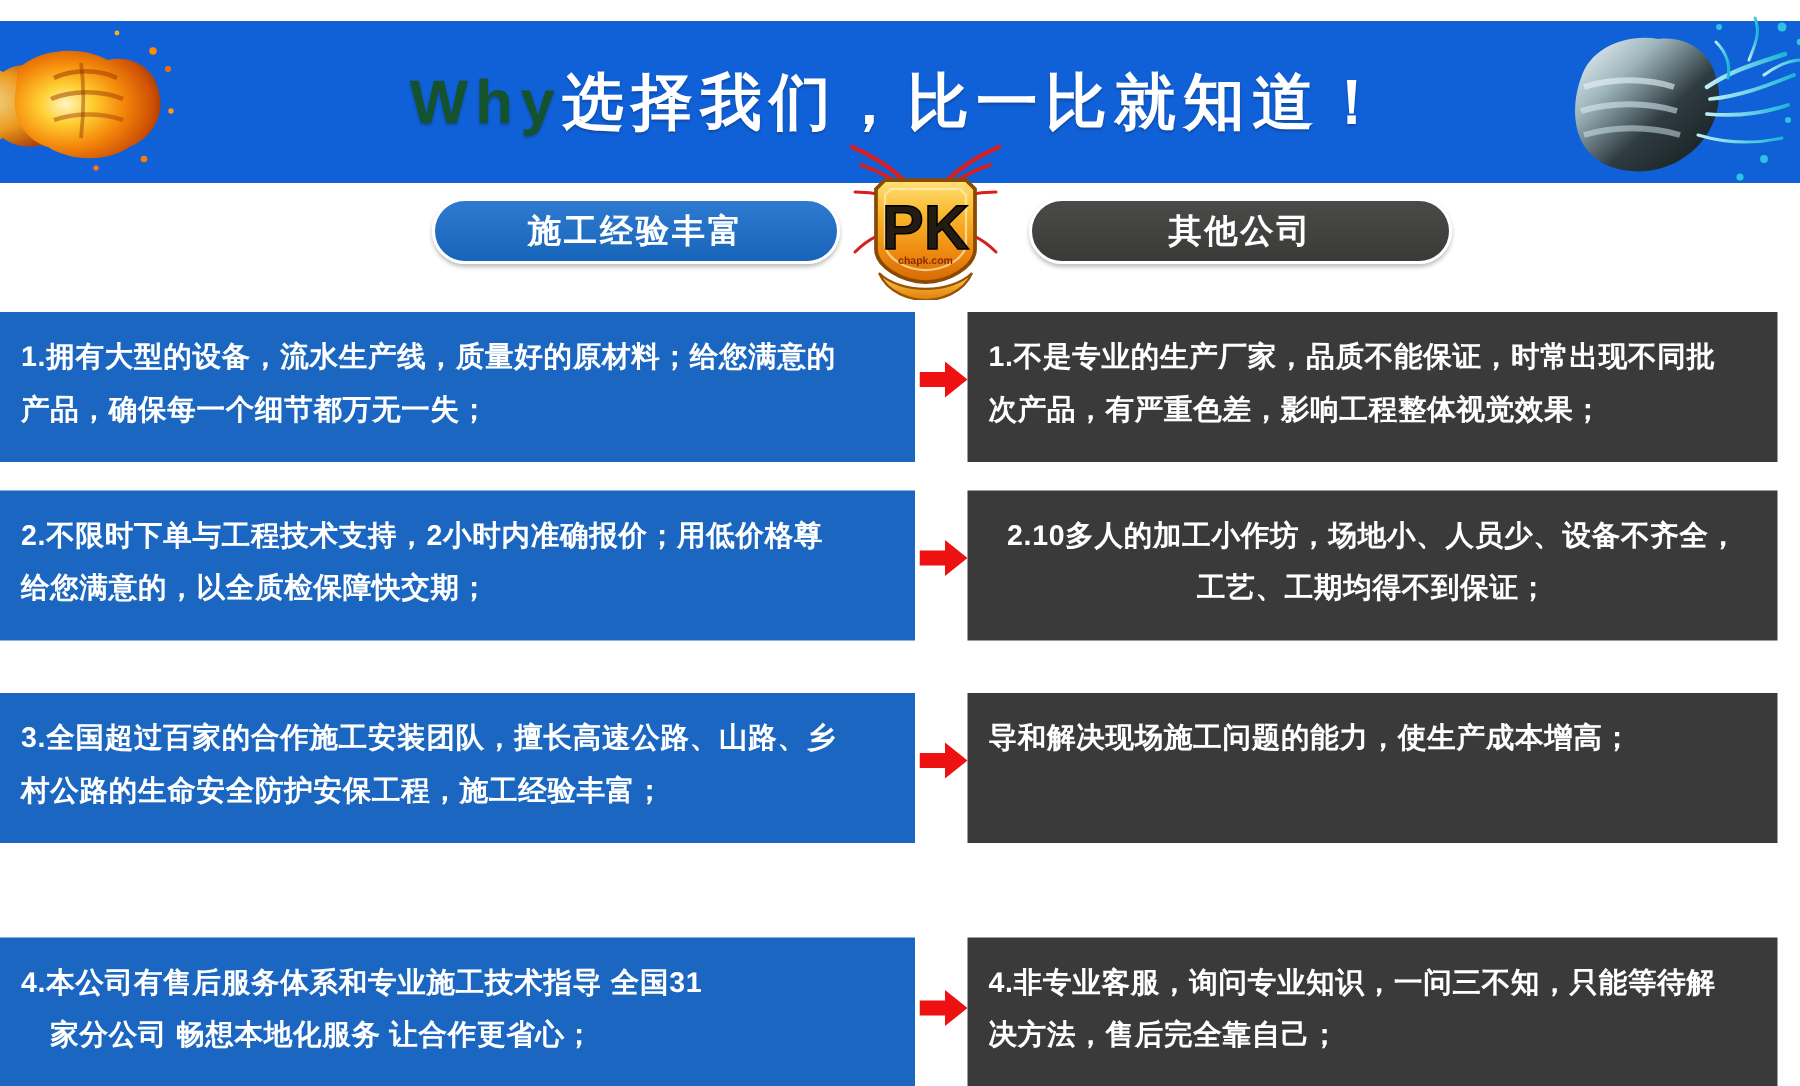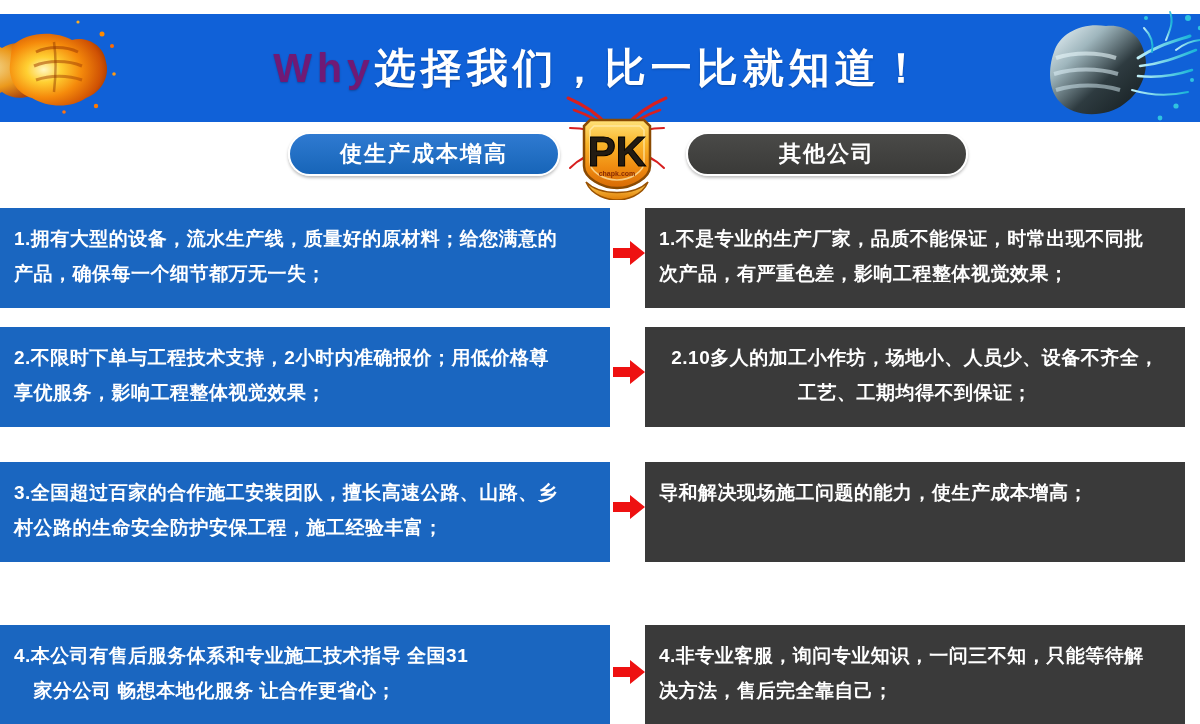--- a/index.html
+++ b/index.html
@@ -20,21 +20,21 @@
   }
   .header-title{
     position:absolute;left:0;top:14px;width:1200px;height:108px;
     display:flex;align-items:center;justify-content:center;
     font-size:41px;font-weight:bold;letter-spacing:5px;
     color:#ffffff;
     text-shadow:0 1px 2px rgba(0,0,0,.25);
     white-space:nowrap;
     z-index:4;
   }
-  .header-title .hl{color:#701a75;}
+  .header-title .hl{color:#14532d;}
 
   
   .fire-fist{
     position:absolute;left:-46px;top:12px;width:200px;height:112px;z-index:3;
     pointer-events:none;
   }
   
   .water-fist{
     position:absolute;right:-10px;top:6px;width:190px;height:124px;z-index:3;
     pointer-events:none;
@@ -172,21 +172,21 @@
     </g>
   </svg>
 
   <div class="header-title">
     <span class="hl">Why</span>
       <span>选择我们，比一比就知道！</span>
   </div>
 
   <div class="pill-row">
     <div class="pill pill-left">
-      <span>使生产成本增高</span>
+      <span>施工经验丰富</span>
     </div>
     <div class="pill pill-right">
       <span>其他公司</span>
     </div>
   </div>
 
   <svg class="pk-logo" viewBox="0 0 122 104">
     <defs>
       <linearGradient id="pkg" x1="0%" y1="0%" x2="0%" y2="100%">
         <stop offset="0%" stop-color="#ffe27a"></stop>
@@ -236,21 +236,21 @@
       </div>
       <div class="cell cell-right" style="height:100px;">
         <span class="ln">1.不是专业的生产厂家，品质不能保证，时常出现不同批</span>
         <span class="ln">次产品，有严重色差，影响工程整体视觉效果；</span>
       </div>
     </div>
 
     <div class="row" style="top:327px;height:100px;">
       <div class="cell cell-left" style="height:100px;">
         <span class="ln">2.不限时下单与工程技术支持，2小时内准确报价；用低价格尊</span>
-        <span class="ln">享优服务，影响工程整体视觉效果；</span>
+        <span class="ln">给您满意的，以全质检保障快交期；</span>
       </div>
       <div class="arrow" style="top:32px;">
         <svg width="32" height="26" viewBox="0 0 32 26">
             <path d="M0,8 L17,8 L17,1 L32,13 L17,25 L17,18 L0,18 Z" fill="#ee1111"></path>
           </svg>
       </div>
       <div class="cell cell-right" style="height:100px;text-align:center;">
         <span class="ln">2.10多人的加工小作坊，场地小、人员少、设备不齐全，</span>
         <span class="ln">工艺、工期均得不到保证；</span>
       </div>

